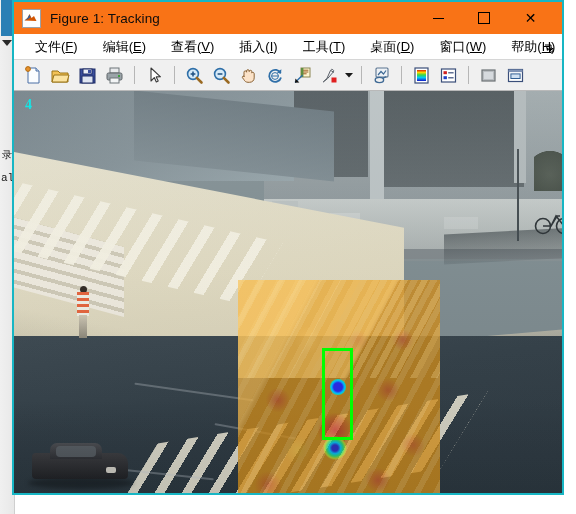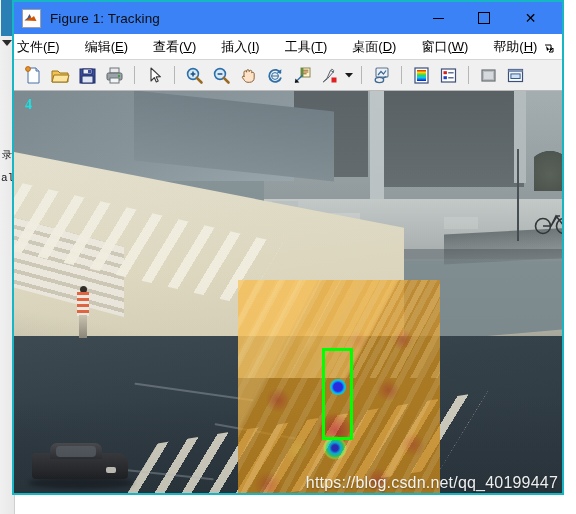--- a/index.html
+++ b/index.html
@@ -43,21 +43,21 @@
     position:absolute;left:12px;top:0px;width:552px;height:495px;
     background:#ffffff;
     border:2px solid #17b6c4;
     box-sizing:border-box;
     z-index:5;
     display:flex;flex-direction:column;
   }
 
   
   #titlebar{
-    height:32px;flex:0 0 32px;background:#3b82f6;
+    height:32px;flex:0 0 32px;background:#f97316;
     display:flex;align-items:center;position:relative;
   }
   #app-icon{
     width:17px;height:17px;margin-left:8px;margin-right:9px;
     border:1px solid #9aa0a6;background:#fdfdfd;position:relative;flex:0 0 auto;
   }
   #app-icon .wave{position:absolute;left:1px;top:2px;}
   #title-text{
     font-size:13.5px;color:#0d0d0d;letter-spacing:.1px;
   }
@@ -76,21 +76,21 @@
   
   #menubar{
     height:25px;flex:0 0 25px;background:#ffffff;
     display:flex;align-items:center;position:relative;
     border-bottom:1px solid #d6d6d6;
   }
   .menu-item{
     font-size:13px;color:#000;margin-left:15px;margin-right:6px;
     white-space:nowrap;padding:1px 2px;
   }
-  .menu-item:first-child{margin-left:1px;}
+  .menu-item:first-child{margin-left:19px;}
   .menu-item u{text-decoration:underline;}
   #menu-dock{
     position:absolute;right:7px;top:6px;width:12px;height:12px;
   }
 
   
   #toolbar{
     height:31px;flex:0 0 31px;
     background:#f0f0f0;
     border-bottom:1px solid #b9b9b9;
@@ -594,17 +594,16 @@
       <div id="haze"></div>
 
       <div id="heat"></div>
       <div id="heat-topband"></div>
 
       <div id="bbox"></div>
       <div id="center-dot"></div>
 
       <div id="frame-num">4</div>
 
-      <div id="watermark">https://blog.csdn.net/qq_40199447</div>
     </div>
   </div>
 
 </div>
 
 </body></html>

